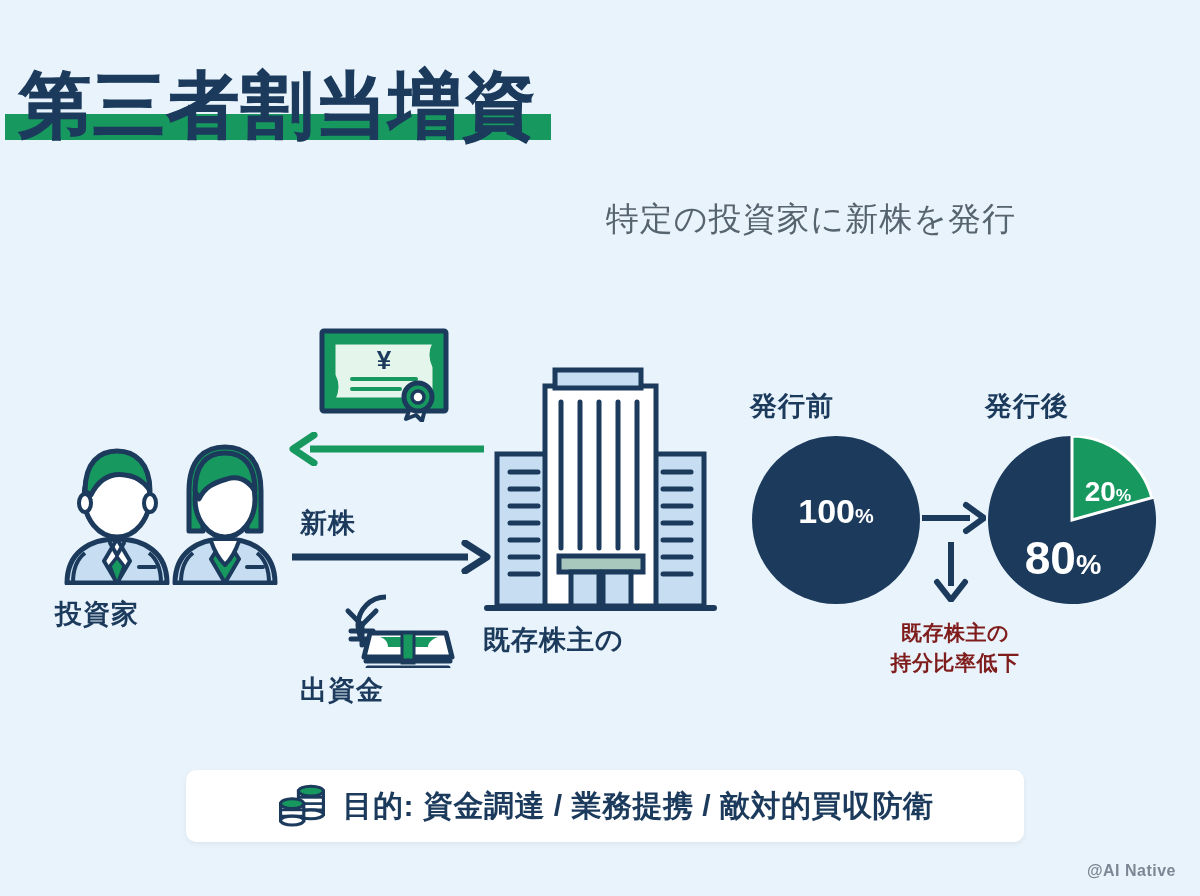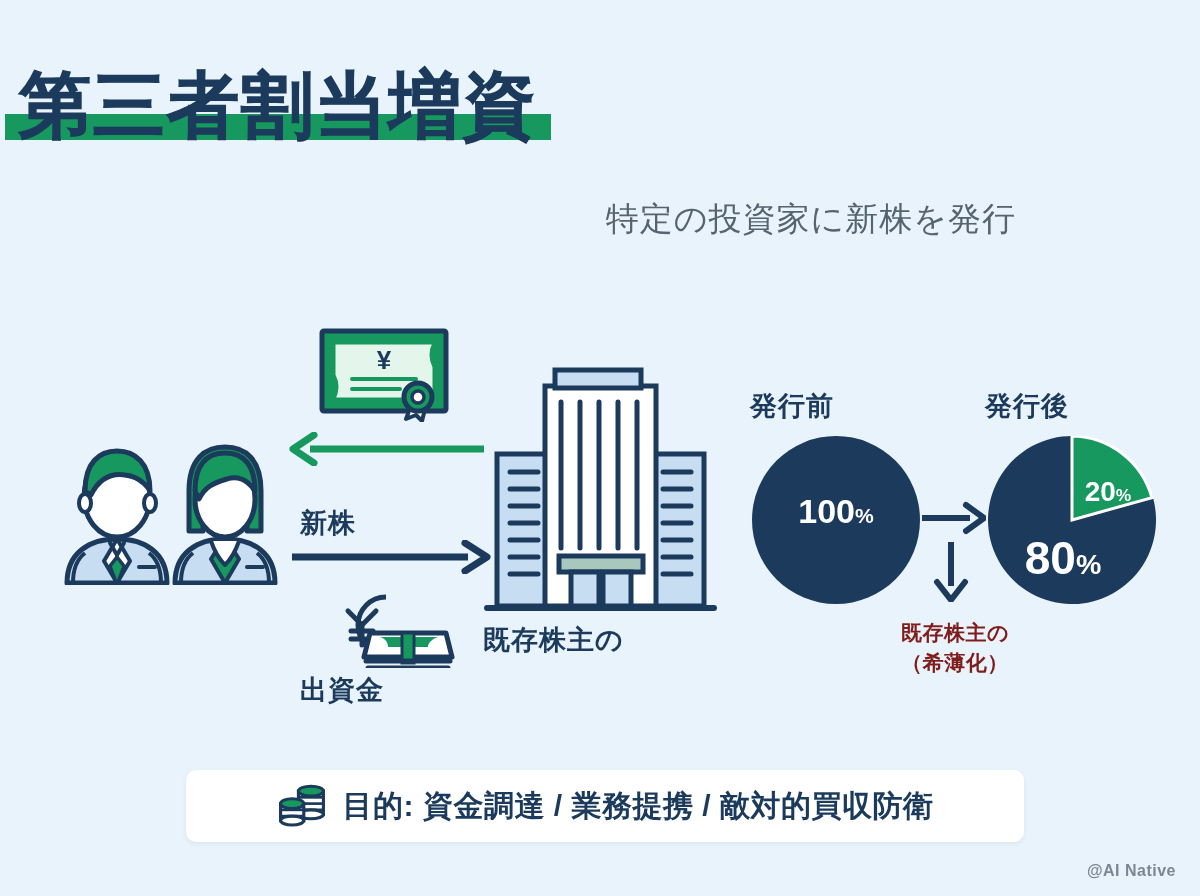--- a/index.html
+++ b/index.html
@@ -176,20 +176,21 @@
         <path d="M202 128 C210 134 214 144 214 158" fill="none" stroke="#1b3a5c" stroke-width="4"></path>
         <line x1="192" y1="142" x2="208" y2="142" stroke="#1b3a5c" stroke-width="4" stroke-linecap="round"></line>
 
         <path d="M134 66 C134 34 150 22 170 22 C190 22 206 34 206 66 L206 106 L192 106 L192 70 L148 70 L148 106 L134 106 Z" fill="#16985f" stroke="#1b3a5c" stroke-width="5" stroke-linejoin="round"></path>
 
         <ellipse cx="170" cy="74" rx="30" ry="38" fill="#ffffff" stroke="#1b3a5c" stroke-width="5"></ellipse>
         <path d="M140 66 C140 38 153 28 170 28 C187 28 200 38 200 66 C200 66 190 48 172 54 C158 58 150 62 144 74 Z" fill="#16985f" stroke="#1b3a5c" stroke-width="5" stroke-linejoin="round"></path>
       </g>
     </svg>
   </div>
+  <div class="lbl" id="investors-label">投資家</div>
 
   <div id="certificate">
     <svg viewBox="0 0 140 95" width="140" height="95">
       <rect x="4" y="4" width="124" height="80" rx="2" fill="#16985f" stroke="#1b3a5c" stroke-width="5"></rect>
       <path d="M16 16 L116 16 C112 24 112 32 116 40 L116 72 L16 72 C20 64 20 56 16 48 Z" fill="#e4f5eb" stroke="#16985f" stroke-width="3"></path>
       <text x="66" y="42" font-family="'Liberation Sans', sans-serif" font-size="26" font-weight="bold" fill="#1b3a5c" text-anchor="middle">¥</text>
       <line x1="34" y1="52" x2="98" y2="52" stroke="#16985f" stroke-width="4" stroke-linecap="round"></line>
       <line x1="34" y1="62" x2="82" y2="62" stroke="#16985f" stroke-width="4" stroke-linecap="round"></line>
       <path d="M94 76 L88 92 L98 88 L104 94 L108 78 Z" fill="#ffffff" stroke="#1b3a5c" stroke-width="4" stroke-linejoin="round"></path>
       <circle cx="100" cy="70" r="14" fill="#16985f" stroke="#1b3a5c" stroke-width="5"></circle>
@@ -313,21 +314,21 @@
     <div class="pie-num" style="left:84px; top:40px; width:72px; text-align:center; font-size:28px;">
       <span>20</span><span class="pct-small">%</span>
     </div>
     <div class="pie-num" style="left:20px; top:95px; width:110px; text-align:center; font-size:46px;">
       <span>80</span><span class="pct-small">%</span>
     </div>
   </div>
 
   <div id="dilution-note">
     <div>既存株主の</div>
-    <div>（希薄化）</div>
+    <div>持分比率低下</div>
   </div>
 
   <div id="footer-card">
     <span>
       <svg viewBox="0 0 56 50" width="50" height="45">
 
         <g>
           <rect x="24" y="10" width="28" height="26" fill="#ffffff" stroke="#1b3a5c" stroke-width="3.5"></rect>
           <line x1="24" y1="17" x2="52" y2="17" stroke="#1b3a5c" stroke-width="3"></line>
           <line x1="24" y1="24" x2="52" y2="24" stroke="#1b3a5c" stroke-width="3"></line>

